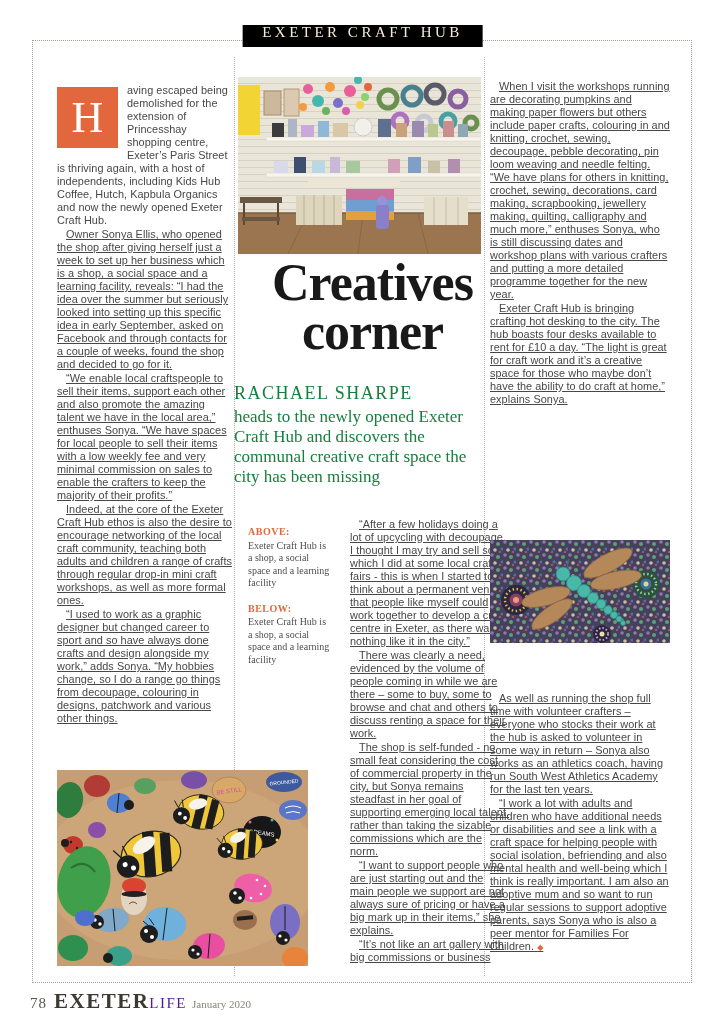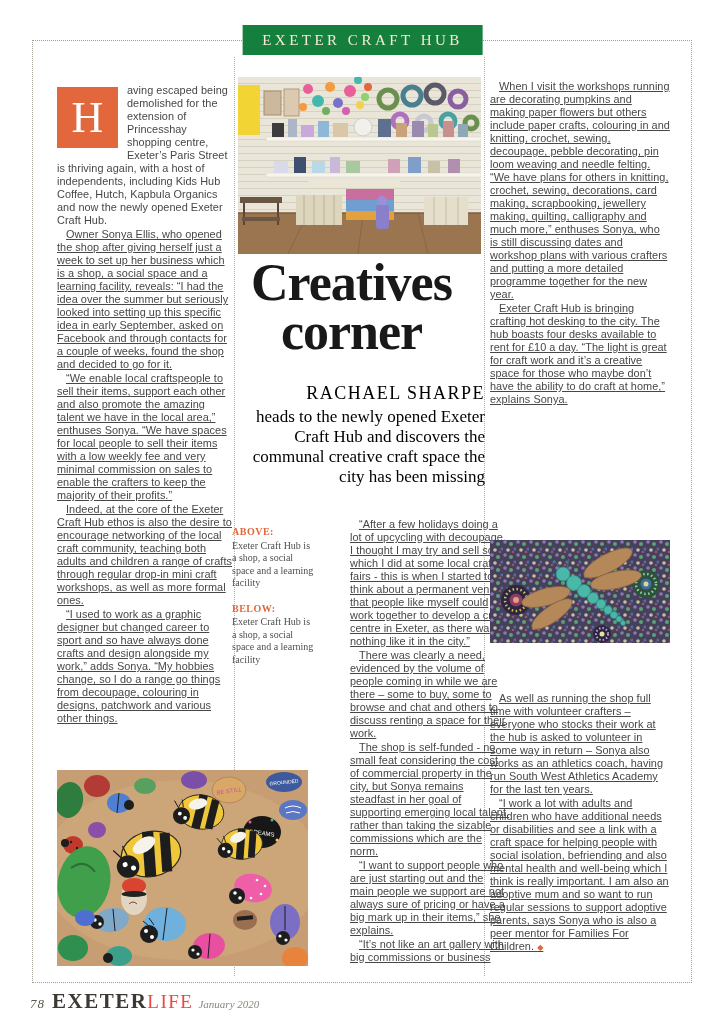--- a/index.html
+++ b/index.html
@@ -1,52 +1,52 @@
 <!DOCTYPE html>
 <html><head>
 <meta charset="utf-8">
 <style>
   html,body{margin:0;padding:0;background:#ffffff;}
   .page{position:relative;width:725px;height:1024px;background:#ffffff;overflow:hidden;
         font-family:"Liberation Sans",sans-serif;}
   .frame{position:absolute;left:32px;top:40px;width:658px;height:941px;border:1px dotted #a39e94;}
   .vsep{position:absolute;top:57px;height:919px;width:0;border-left:1px dotted #b3aea4;z-index:1;}
   .v1{left:234px}.v2{left:484px}
-  .tag{position:absolute;top:25px;left:50%;transform:translateX(-50%);background:#15803d;color:#f7ead8;
-       font:400 15px/1 "Liberation Serif",serif;letter-spacing:3.5px;padding:8px 20px 7px;z-index:3;white-space:nowrap;}
+  .tag{position:absolute;top:25px;left:50%;transform:translateX(-50%);background:#000000;color:#f7ead8;
+       font:400 15px/1 "Liberation Serif",serif;letter-spacing:3.5px;padding:0 20px 7px;z-index:3;white-space:nowrap;}
   .col{position:absolute;font-size:10.9px;line-height:13px;color:#474747;letter-spacing:0.05px;z-index:1;}
   .col p{margin:0 0 1px 0;}
   .col p.ind{text-indent:9px;text-decoration:underline;}
   .dropcap{float:left;width:61px;height:61px;background:#e2673c;color:#ffffff;text-align:center;
            font:400 44px/61px "Liberation Serif",serif;margin:3px 9px 2px 0;}
   .col1{left:57px;top:84px;width:177px;}
   .col2{left:322px;top:518px;width:160px;margin-left:28px;}
   .col3a{left:490px;top:80px;width:180px;}
   .col3b{left:490px;top:692px;width:180px;}
-  .headline{position:absolute;left:230px;top:258px;width:243px;margin:0;text-align:center;z-index:1;
+  .headline{position:absolute;left:251px;top:258px;width:243px;margin:0;text-align:center;z-index:1;
             font:700 52px/0.95 "Liberation Serif",serif;color:#191919;letter-spacing:-1px;}
-  .standfirst{position:absolute;left:234px;top:383px;width:251px;text-align:right;z-index:1;
-              font:17px/1.18 "Liberation Serif",serif;color:#000000;}
+  .standfirst{position:absolute;left:234px;top:383px;width:251px;text-align:left;z-index:1;
+              font:17px/1.18 "Liberation Serif",serif;color:#15803d;}
   .standfirst .author{display:block;font-size:18px;letter-spacing:1.5px;margin-bottom:3px;}
-  .captions{position:absolute;left:232px;top:526px;width:82px;font:10px/12.5px "Liberation Serif",serif;color:#4f4f4f;z-index:1;}
+  .captions{position:absolute;left:248px;top:526px;width:82px;font:10px/12.5px "Liberation Serif",serif;color:#4f4f4f;z-index:1;}
   .cap{margin-bottom:13px;}
   .cap-label{display:block;color:#e2673c;font-weight:700;letter-spacing:0.5px;margin-bottom:1px;}
   .caption-dragonfly{position:absolute;left:490px;top:650px;width:180px;z-index:1;
                      font:10px/12.5px "Liberation Serif",serif;color:#4f4f4f;}
   .photo{position:absolute;z-index:2;overflow:hidden;}
   .photo svg{display:block;width:100%;height:100%;}
   .photo-top{left:238px;top:77px;width:243px;height:177px;}
   .photo-pebbles{left:57px;top:770px;width:251px;height:196px;}
   .photo-dragonfly{left:490px;top:540px;width:180px;height:103px;}
   .endmark{color:#e2673c;font-size:8px;}
   .footer{position:absolute;left:30px;top:989px;font-family:"Liberation Serif",serif;color:#5a564e;z-index:1;}
-  .pnum{font-size:13px;margin-right:7px;letter-spacing:1px;font-style:italic;}
+  .pnum{font-size:15px;margin-right:7px;letter-spacing:1px;}
   .mag{font-size:21px;font-weight:700;letter-spacing:1.5px;color:#3c3933;}
-  .mag2{font-size:19px;letter-spacing:1.5px;color:#ef4444;}
-  .issue{font-size:11px;font-style:italic;margin-left:5px;color:#8a857b;}
+  .mag2{font-size:15px;letter-spacing:1.5px;color:#4c1d95;}
+  .issue{font-size:11px;margin-left:5px;color:#8a857b;}
 </style>
 </head>
 <body>
 
 <div class="page">
   <div class="frame"></div>
   <div class="vsep v1"></div>
   <div class="vsep v2"></div>
   <div class="tag">EXETER CRAFT HUB</div>
 

